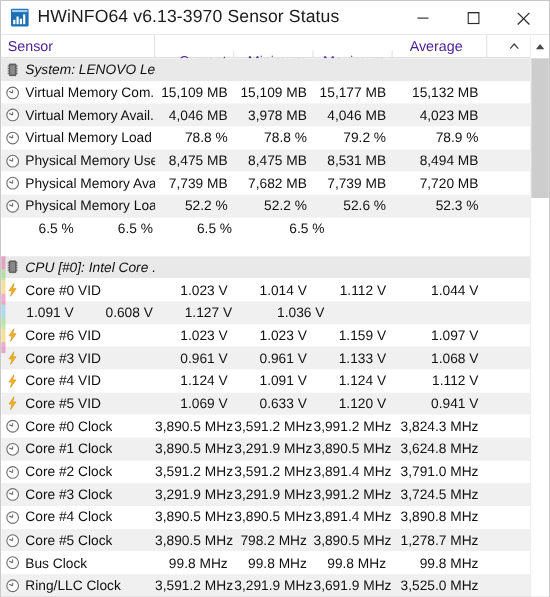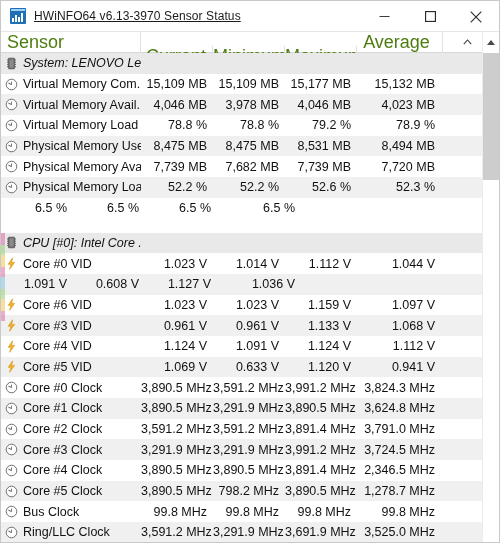--- a/index.html
+++ b/index.html
@@ -61,25 +61,24 @@
   .app-icon .bars i:nth-child(2) { height: 7px; }
   .app-icon .bars i:nth-child(3) { height: 5px; }
   .app-icon .bars i:nth-child(4) { height: 9px; }
   .app-icon .cap {
     position: absolute;
     left: 1px; top: 1px; right: 1px;
     height: 2px;
     background: #9fd0f5;
   }
   .title-text {
-    font-size: 12px;
+    font-size: 16px;
     color: #1b1b1b;
     letter-spacing: 0.1px;
     white-space: nowrap;
-    text-decoration: underline;
   }
   .win-buttons {
     position: absolute;
     right: 0;
     top: 0;
     height: 31px;
     display: flex;
   }
   .win-btn {
     width: 46px;
@@ -96,22 +95,22 @@
 
   
   .col-header {
     height: 21px;
     background: #ffffff;
     border-bottom: 1px solid #d6d6d6;
     display: flex;
     align-items: center;
     position: relative;
     box-sizing: border-box;
-    font-size: 18px;
-    color: #4d7c0f;
+    font-size: 13px;
+    color: #4c1d95;
   }
   .col-header .ch {
     box-sizing: border-box;
     height: 21px;
     line-height: 20px;
     padding-right: 6px;
     border-right: 1px solid #e2e2e2;
     white-space: nowrap;
     overflow: hidden;
   }
@@ -615,21 +614,21 @@
               <circle cx="6.5" cy="6.5" r="5.3" fill="#ffffff" stroke="#6e6e6e" stroke-width="1"></circle>
               <line x1="6.5" y1="6.5" x2="3.4" y2="5.2" stroke="#5a5a5a" stroke-width="1"></line>
               <line x1="6.5" y1="6.5" x2="6.5" y2="3.6" stroke="#5a5a5a" stroke-width="0.8"></line>
             </svg>
           </span>
           <span class="name-text">Core #4 Clock</span>
         </div>
         <div class="cell-val">3,890.5 MHz</div>
         <div class="cell-val">3,890.5 MHz</div>
         <div class="cell-val">3,891.4 MHz</div>
-        <div class="cell-avg">2,346.5 MHz</div>
+        <div class="cell-avg">3,890.8 MHz</div>
       </div>
       <div class="srow alt">
         <div class="cell-name">
           <span class="ico">
             <svg width="13" height="13" viewBox="0 0 13 13">
               <circle cx="6.5" cy="6.5" r="5.3" fill="#ffffff" stroke="#6e6e6e" stroke-width="1"></circle>
               <line x1="6.5" y1="6.5" x2="3.4" y2="5.2" stroke="#5a5a5a" stroke-width="1"></line>
               <line x1="6.5" y1="6.5" x2="6.5" y2="3.6" stroke="#5a5a5a" stroke-width="0.8"></line>
             </svg>
           </span>

